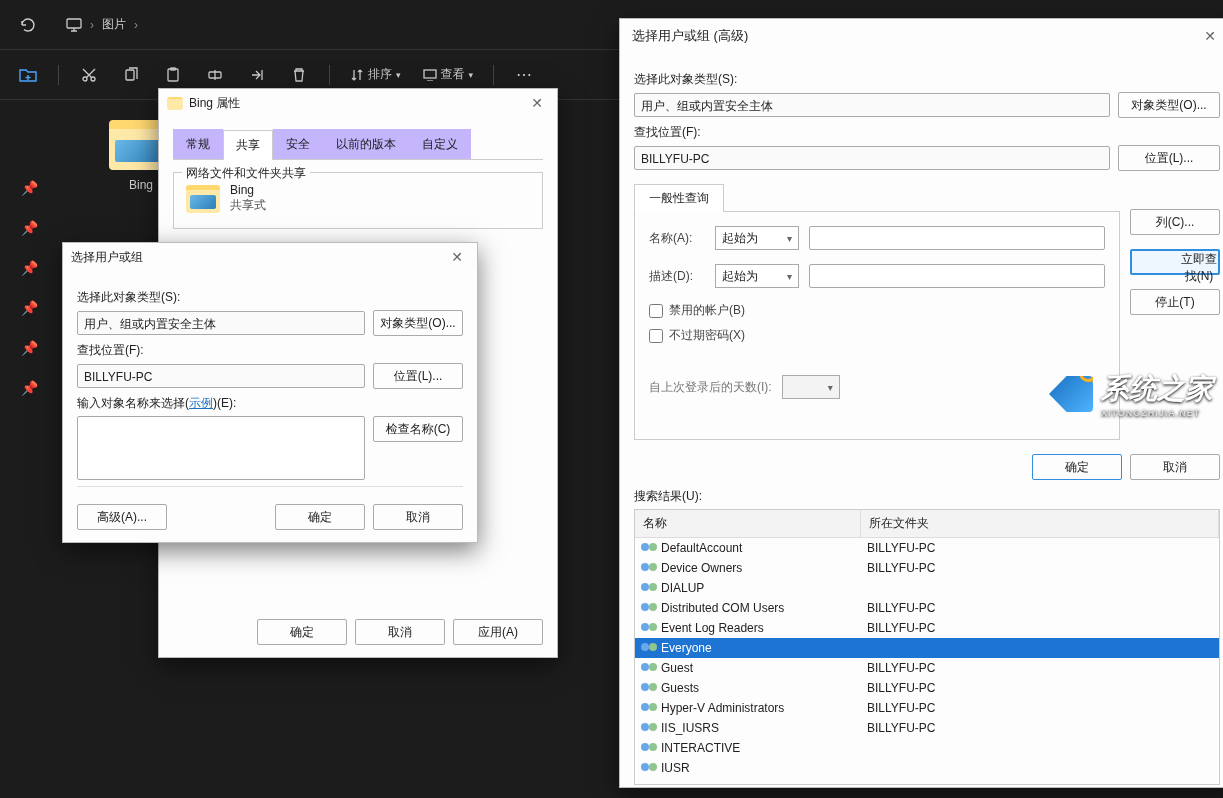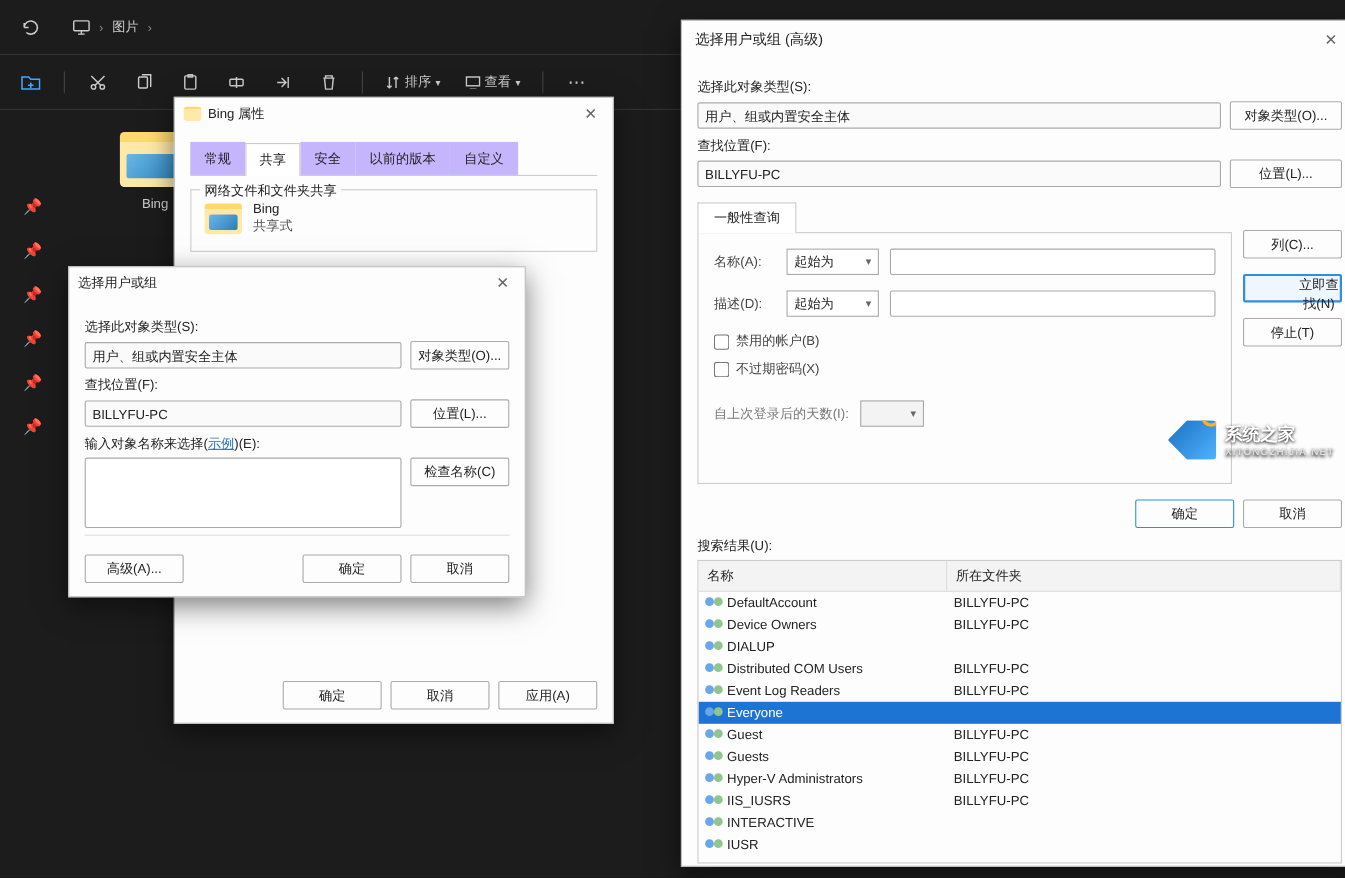--- a/index.html
+++ b/index.html
@@ -75,21 +75,21 @@
 .rt-row .col { padding: 3px 6px; }
 .col-name { width: 226px; display: flex; align-items: center; gap: 4px; }
 .col-folder { flex: 1; }
 .grp-ic { width: 16px; height: 14px; display: inline-block; position: relative; }
 .grp-ic::before { content: ""; position: absolute; left: 0; top: 2px; width: 8px; height: 8px; background: #6aa7e8; border-radius: 50%; }
 .grp-ic::after { content: ""; position: absolute; right: 0; top: 2px; width: 8px; height: 8px; background: #8fc58f; border-radius: 50%; }
 
 .watermark { position: absolute; right: 10px; bottom: 380px; display: flex; align-items: center; gap: 8px; pointer-events: none; }
 .wm-logo { width: 44px; height: 36px; background: linear-gradient(135deg,#1971c2,#4fb3ff); clip-path: polygon(0 50%, 40% 0, 100% 0, 100% 100%, 40% 100%); border-radius: 4px; position: relative; }
 .wm-text { color: #fff; font-weight: bold; text-shadow: 0 1px 3px #000; }
-.wm-text .big { font-size: 16px; }
+.wm-text .big { font-size: 28px; font-style: italic; }
 .wm-text .small { font-size: 9px; letter-spacing: 1px; color: #ddd; }
 .wm-mag { position: absolute; top: -12px; right: -4px; width: 18px; height: 18px; border: 3px solid #ffb020; border-radius: 50%; }
 .wm-mag::after { content: ""; position: absolute; right: -6px; bottom: -6px; width: 8px; height: 3px; background: #ffb020; transform: rotate(40deg); }
 
 svg { display: block; }
 </style>
 </head>
 <body>
 
 <div class="explorer">
@@ -305,21 +305,21 @@
             <input type="text" style="flex: 1 1 0%;">
           </div>
           <div class="chk-row">
               <input type="checkbox" style="">
               <span>禁用的帐户(B)</span>
             </div>
           <div class="chk-row">
               <input type="checkbox" style="">
               <span>不过期密码(X)</span>
             </div>
-          <div class="form-row" style="margin-top:20px">
+          <div class="form-row" style="margin-top:31px">
             <div style="color:#777;font-size:12px">自上次登录后的天数(I):</div>
             <div class="combo" style="min-width:58px;background:#f3f3f3">
                 <span></span>
                 <span class="chev">▾</span>
               </div>
           </div>
         </div>
       </div>
       <div style="width:90px;display:flex;flex-direction:column;gap:14px;padding-top:32px">
         <button class="btn">列(C)...</button>

